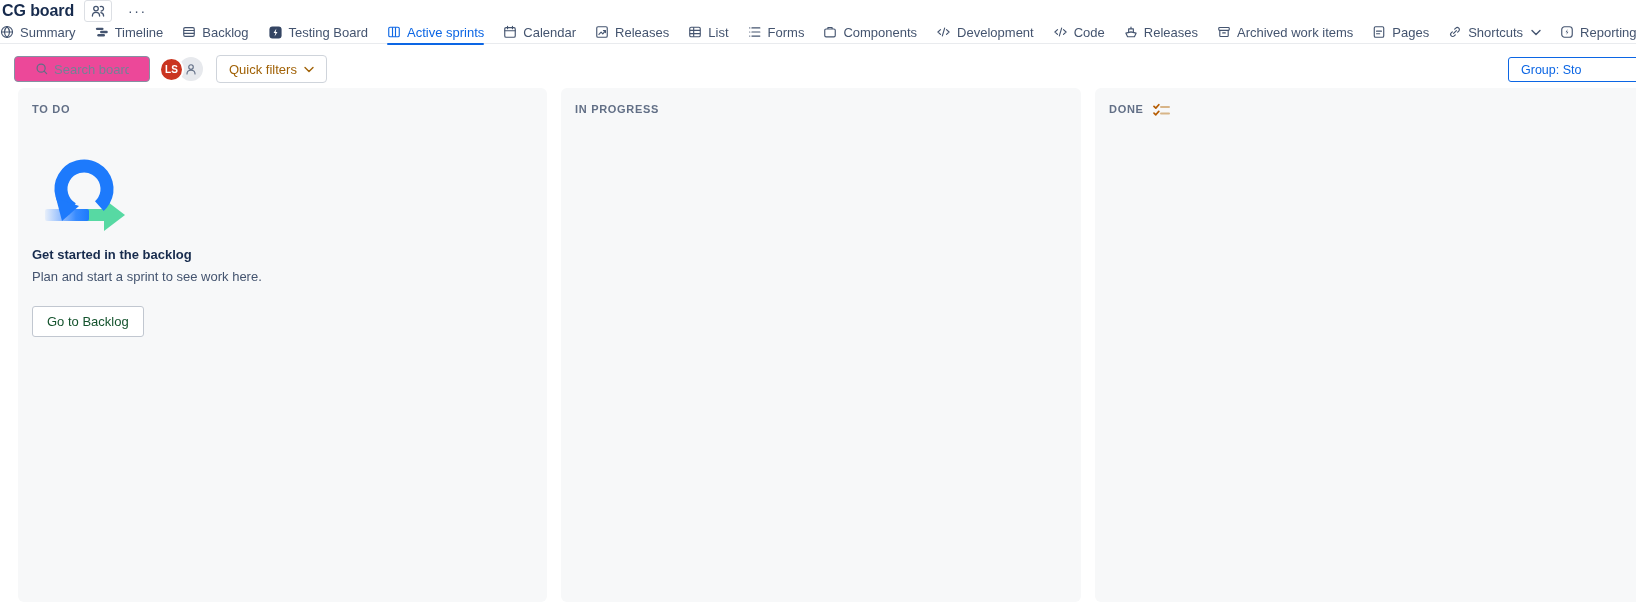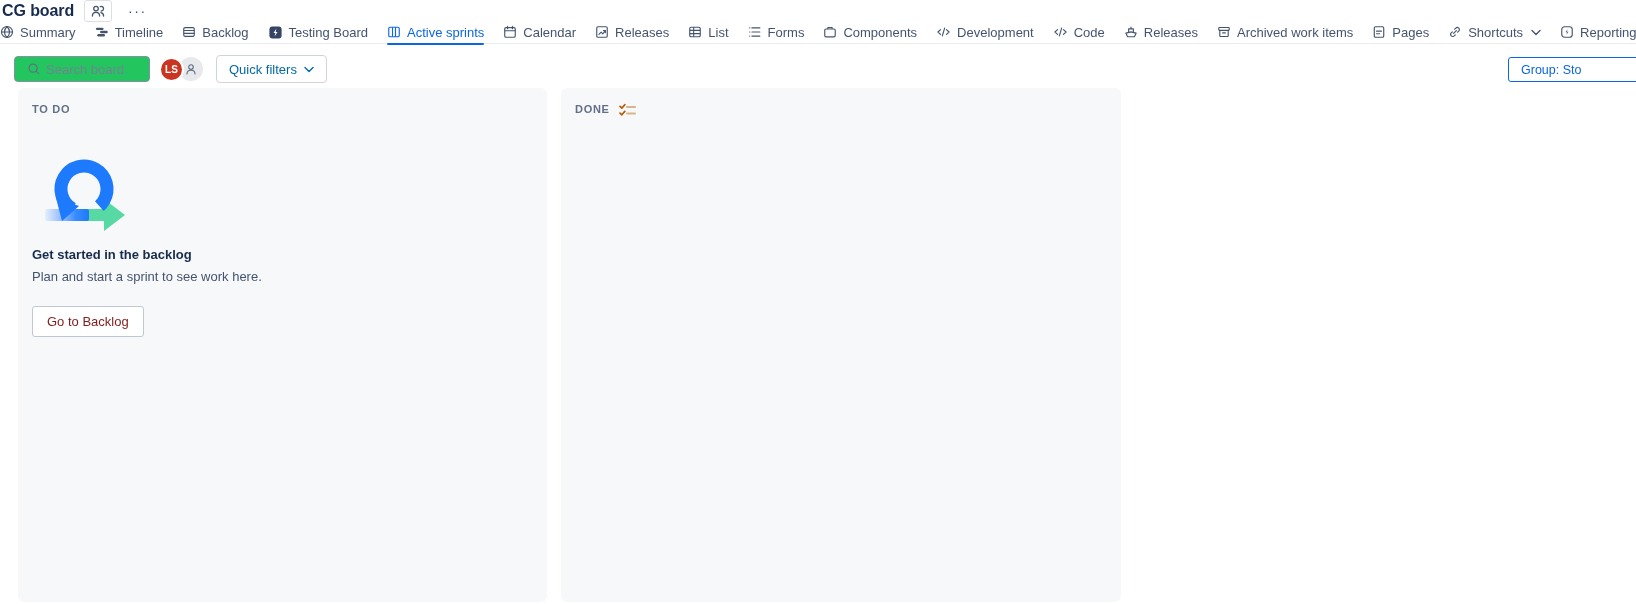--- a/index.html
+++ b/index.html
@@ -23,52 +23,52 @@
     display:flex; align-items:center; gap:19px; border-bottom:1px solid #E9EBEE; }
   .tab { display:flex; align-items:center; gap:6px; height:23px; font-size:13px; color:#44546F;
     white-space:nowrap; position:relative; cursor:pointer; }
   .tab.active { color:#0C66E4; }
   .tab.active::after { content:""; position:absolute; left:0; right:0; bottom:-1px; height:2px;
     border-radius:1px; background:#0C66E4; }
   .chev { margin-left:2px; }
 
   
   .toolbar { position:absolute; top:55px; left:14px; display:flex; align-items:center; }
-  .search { width:136px; height:26px; border:1px solid #8590A2; border-radius:4px; background:#22c55e;
-    display:flex; align-items:center; gap:5px; padding:0 12px; color:#626F86; }
+  .search { width:136px; height:26px; border:1px solid #8590A2; border-radius:4px; background:#ec4899;
+    display:flex; align-items:center; gap:5px; padding:0 20px; color:#626F86; }
   .search input { border:none; outline:none; flex:1; min-width:0; font:13px "Liberation Sans",sans-serif;
     color:#172B4D; background:transparent; }
   .search input::placeholder { color:#758195; }
   .avatars { display:flex; align-items:center; margin-left:9px; }
   .avatar-ls { width:25px; height:25px; border-radius:50%; background:#CA3521; color:#fff;
     font-size:10px; font-weight:700; display:flex; align-items:center; justify-content:center;
     border:2px solid #fff; position:relative; z-index:2; cursor:pointer; }
   .avatar-anon { width:24px; height:24px; border-radius:50%; background:#E7E9ED; color:#626F86;
     display:flex; align-items:center; justify-content:center; margin-left:-5px; position:relative; z-index:1; cursor:pointer; }
   .quick-filters { margin-left:13px; height:28px; border:1px solid #CFD4DB; border-radius:4px; background:#fff;
-    display:flex; align-items:center; gap:7px; padding:12px 12px; font-size:13px; color:#0369a1; cursor:pointer; }
+    display:flex; align-items:center; gap:7px; padding:12px 12px; font-size:13px; color:#a16207; cursor:pointer; }
   .group-btn { position:absolute; top:57px; left:1508px; width:170px; height:25px;
     border:1px solid #0C66E4; border-radius:3px; background:#fff; color:#0C66E4;
     display:flex; align-items:center; padding:0 12px; font-size:12.5px; cursor:pointer; }
 
   
   .board { position:absolute; top:88px; left:18px; display:flex; gap:14px; }
   .col { height:514px; background:#F7F8F9; border-radius:6px; padding:15px 14px 0; }
   .col-todo { width:529px; }
   .col-inprogress { width:520px; }
   .col-done { width:560px; }
   .col-head { display:flex; align-items:flex-start; gap:9px; font-size:11px; font-weight:600;
     color:#626F86; letter-spacing:0.7px; }
 
   
   .empty { margin-top:38px; display:flex; flex-direction:column; align-items:flex-start; text-align:center; }
   .empty-title { margin-top:12px; font-size:13px; font-weight:700; color:#172B4D; }
   .empty-desc { margin-top:7px; font-size:13px; color:#44546F; }
   .backlog-btn { margin-top:22px; background:#fff; border:1px solid #C1C7D0; border-radius:3px;
-    padding:7px 14px; font:13px "Liberation Sans",sans-serif; color:#7f1d1d; cursor:pointer; }
+    padding:7px 14px; font:13px "Liberation Sans",sans-serif; color:#14532d; cursor:pointer; }
 </style>
 </head>
 <body>
 
 <div class="hdr">
   <span class="hdr-title">CG board</span>
   <button class="people-btn">
     <span>
       <svg width="16" height="16" viewBox="0 0 16 16" fill="none" stroke="currentColor" stroke-width="1.3" stroke-linecap="round">
         <circle cx="6" cy="5.6" r="2.3"></circle>
@@ -316,20 +316,25 @@
           <circle cx="52" cy="36" r="23" fill="none" stroke="#1D7AFC" stroke-width="13" stroke-dasharray="115 30" transform="rotate(120 52 36)"></circle>
           <polygon points="24,45 47,53 30,68" fill="#1D7AFC"></polygon>
         </svg>
       </span>
       <div class="empty-title">Get started in the backlog</div>
       <div class="empty-desc">Plan and start a sprint to see work here.</div>
       <button class="backlog-btn">Go to Backlog</button>
     </div>
   </div>
 
+  <div class="col col-inprogress">
+    <div class="col-head">
+      <span>IN PROGRESS</span>
+    </div>
+  </div>
 
   <div class="col col-done">
     <div class="col-head">
       <span>DONE</span>
       <span>
         <svg width="17" height="14" viewBox="0 0 17 14" fill="none" stroke-linecap="round" stroke-linejoin="round">
           <path d="m1 3.4 1.8 1.7L5.8 1.7" stroke="#B65C02" stroke-width="1.7"></path>
           <path d="M8 3.9h8" stroke="#D8B588" stroke-width="2"></path>
           <path d="m1 10.1 1.8 1.7 3-3.4" stroke="#B65C02" stroke-width="1.7"></path>
           <path d="M8 10.6h8" stroke="#D8B588" stroke-width="2"></path>

